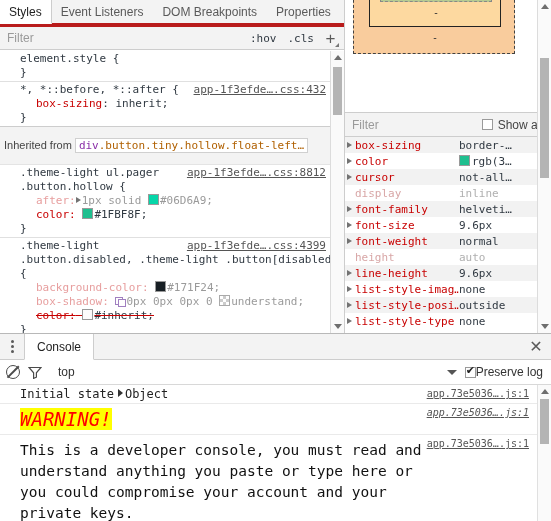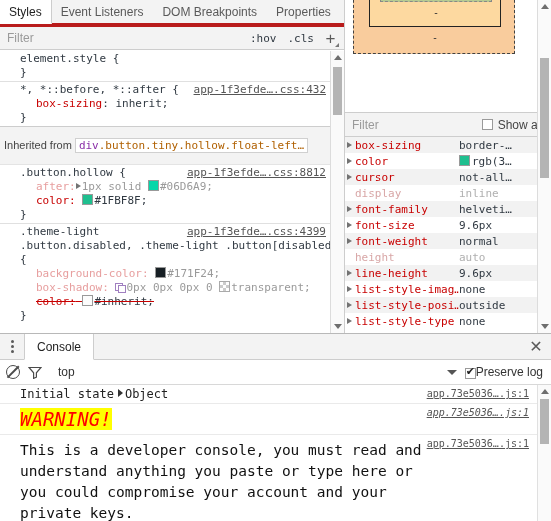--- a/index.html
+++ b/index.html
@@ -223,21 +223,21 @@
   .funnel-icon::before {
     content:""; position:absolute; left:0; top:1px; width:0; height:0;
     border-left: 7px solid #4a4a4a; border-right: 7px solid #4a4a4a;
     border-top: 0; border-bottom: 0;
   }
   .ctx-label { font-size: 12px; color: #333; margin-left: 8px; }
   .ctx-caret {
     margin-left: auto; width:0;height:0;
     border-left:5px solid transparent;border-right:5px solid transparent;border-top:5px solid #555;
   }
-  .preserve-wrap { display: flex; align-items: flex-end; gap: 0; font-size: 12px; color: #333; }
+  .preserve-wrap { display: flex; align-items: center; gap: 0; font-size: 12px; color: #333; }
   .cbox.checked { background:#fff; position: relative; }
   .cbox.checked::after {
     content:"✔"; position:absolute; left:0px; top:-3px; font-size:11px; color:#222; line-height:1;
   }
 
   .console-body {
     flex: 1; position: relative; overflow: hidden; background: #fff;
     font-family: "DejaVu Sans Mono", monospace; font-size: 12px; color: #222;
   }
   .log-row {
@@ -319,20 +319,21 @@
           </div>
           <div class="sel-line"><span class="brace">}</span></div>
         </div>
 
         <div class="inherited-row">
           <span>Inherited from</span><span class="inherited-chip"><span class="tag">div</span><span class="cls">.button.tiny.hollow.float-left…</span></span>
         </div>
 
         <div class="rule">
           <div class="sel-line">
+            <span class="selector">.theme-light ul.pager</span>
             <span class="origin">app-1f3efde….css:8812</span>
           </div>
           <div class="sel-line"><span class="selector">.button.hollow {</span></div>
           <div class="decl">
             <span class="prop inactive">after:</span><span class="tri"></span><span class="val grey">1px solid</span>
             <span class="swatch" style="background:#06D6A9"></span><span class="val grey">#06D6A9;</span>
           </div>
           <div class="decl">
             <span class="prop">color:</span>
             <span class="swatch" style="background:#1FBF8F"></span><span class="val">#1FBF8F;</span>
@@ -350,21 +351,21 @@
             <span class="selector dim">.theme-light .button[disabled]</span>
           </div>
           <div class="sel-line"><span class="brace">{</span></div>
           <div class="decl">
             <span class="prop inactive">background-color:</span>
             <span class="swatch" style="background:#171F24"></span><span class="val grey">#171F24;</span>
           </div>
           <div class="decl">
             <span class="prop inactive">box-shadow:</span>
             <span class="shadow-icn"></span><span class="val grey">0px 0px 0px 0</span>
-            <span class="transp-swatch"></span><span class="val grey">transparent;</span>
+            <span class="transp-swatch"></span><span class="val grey">understand;</span>
           </div>
           <div class="decl struck">
             <span class="prop">color:</span>
             <span class="swatch" style="background:#fcfcfc"></span><span class="val">#inherit;</span>
           </div>
           <div class="sel-line"><span class="brace">}</span></div>
         </div>
 
         <div class="vscroll">
           <div class="arrow-up">

